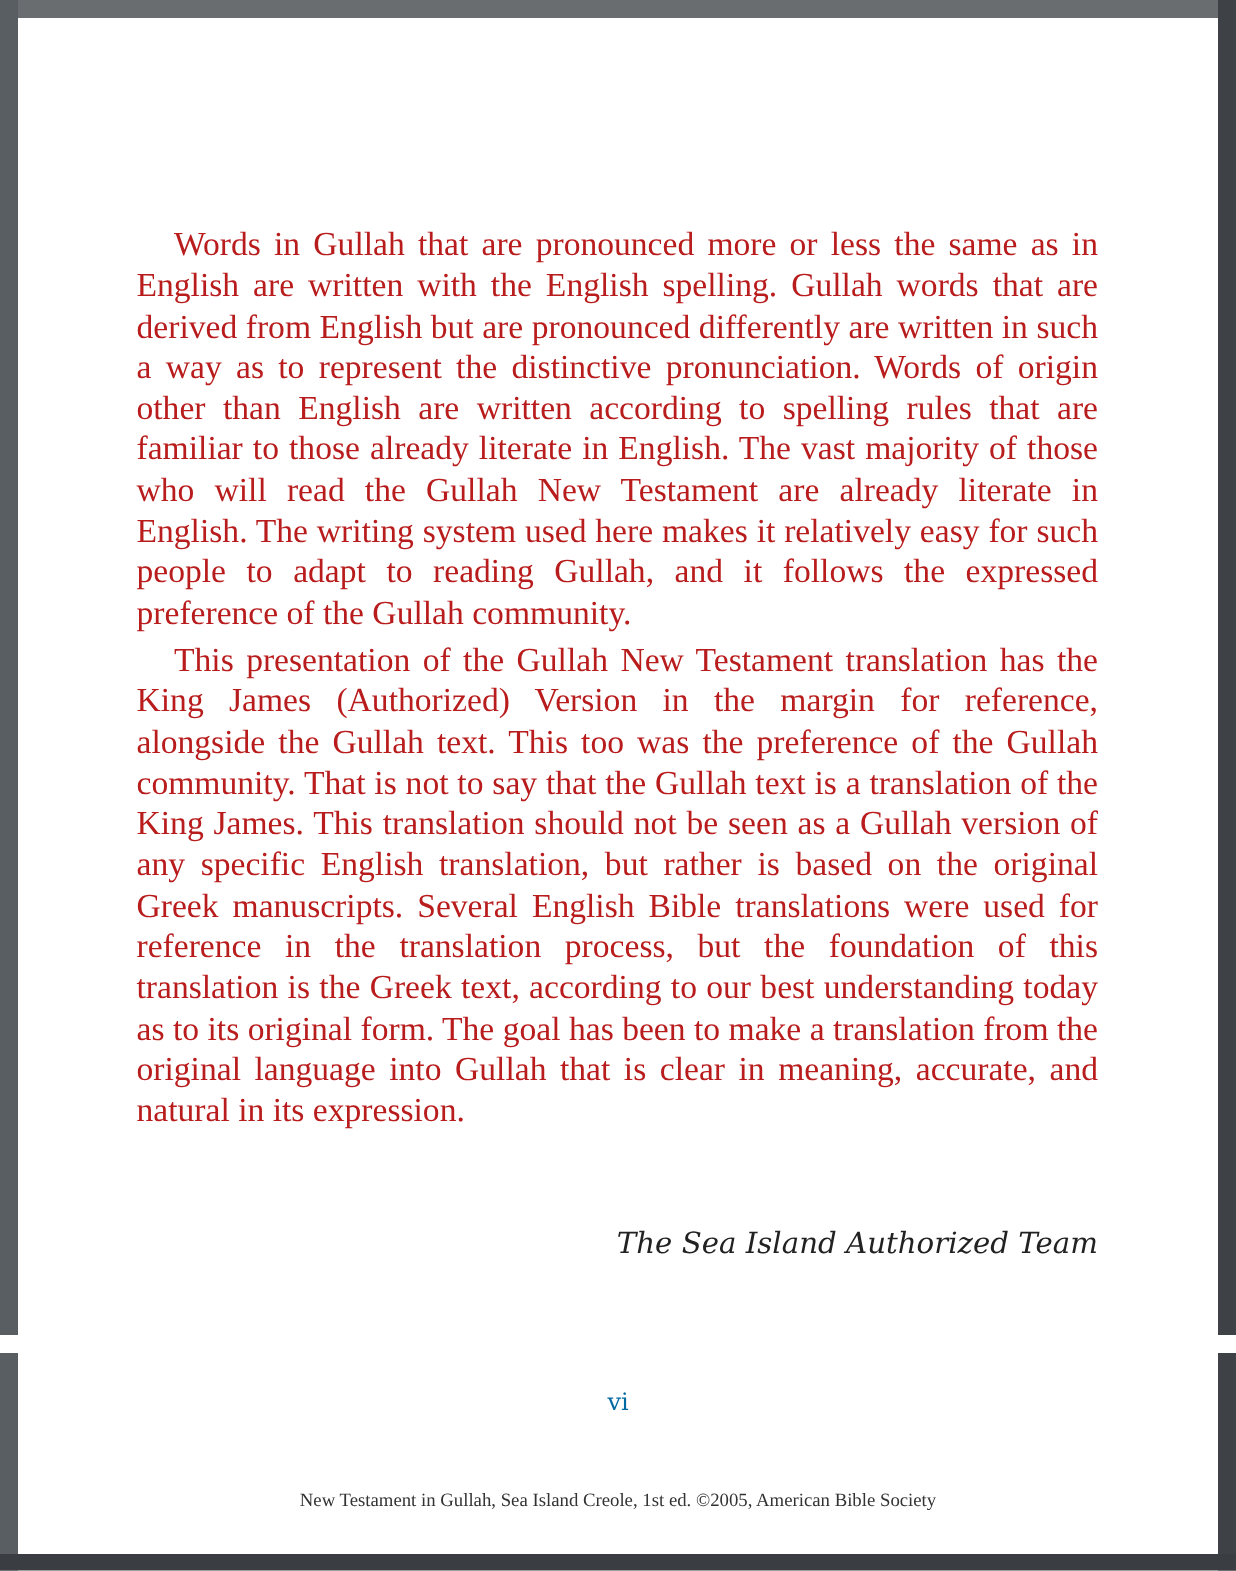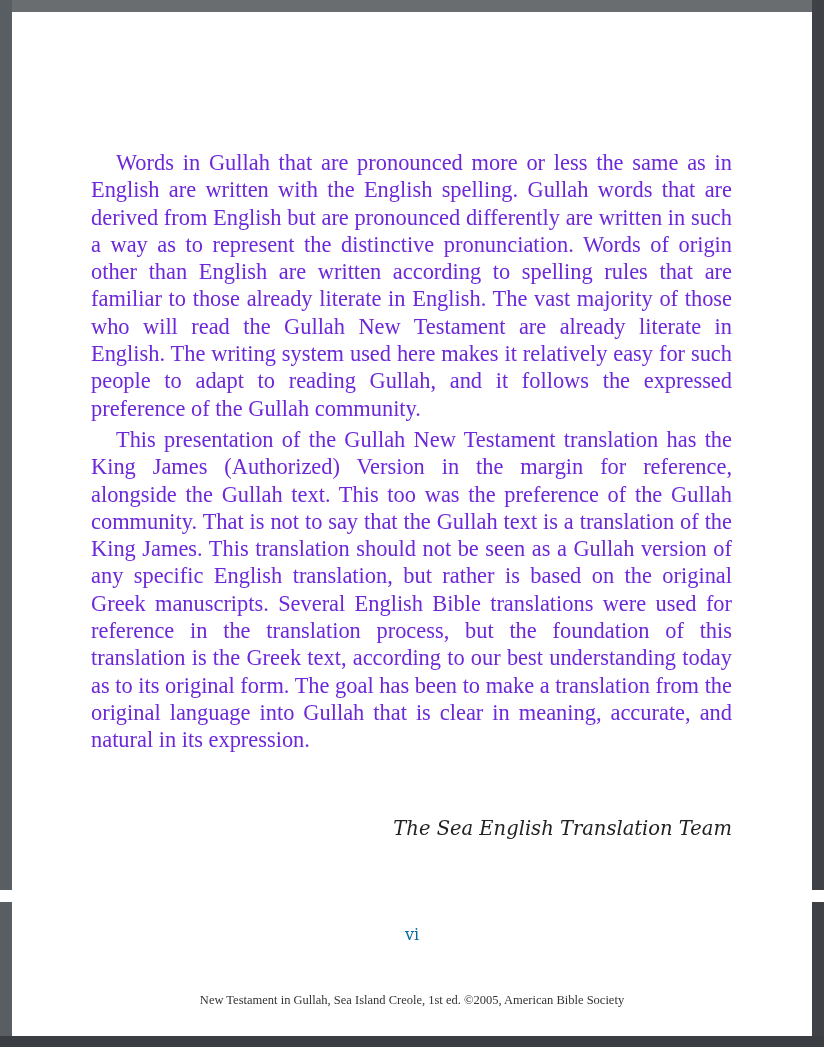--- a/index.html
+++ b/index.html
@@ -15,21 +15,21 @@
   .frame-gap { position: absolute; top: 890px; height: 12px; background: #ffffff; }
   .frame-gap.left { left: 0; width: 12px; }
   .frame-gap.right { right: 0; width: 12px; }
 
   .page {
     position: absolute; left: 12px; top: 12px; width: 800px; height: 1024px;
     background: #ffffff;
   }
   .text-block {
     position: absolute; left: 79px; top: 137px; width: 641px;
-    color: #6d28d9;
+    color: #b91c1c;
     font-family: "Liberation Serif", "DejaVu Serif", serif;
     font-size: 22.4px; line-height: 27.3px;
     text-align: justify;
   }
   .text-block p { margin: 0 0 4px 0; text-indent: 25px; }
   .signature {
     position: absolute; right: 80px; top: 805px;
     font-family: "DejaVu Serif", serif; font-style: italic;
     font-size: 19.5px; color: #222222;
   }
@@ -50,16 +50,16 @@
 <div class="frame-right"></div>
 <div class="frame-bottom"></div>
 <div class="frame-gap left"></div>
 <div class="frame-gap right"></div>
 
 <div class="page">
   <div class="text-block">
     <p>Words in Gullah that are pronounced more or less the same as in English are written with the English spelling. Gullah words that are derived from English but are pronounced differently are written in such a way as to represent the distinctive pronunciation. Words of origin other than English are written according to spelling rules that are familiar to those already literate in English. The vast majority of those who will read the Gullah New Testament are already literate in English. The writing system used here makes it relatively easy for such people to adapt to reading Gullah, and it follows the expressed preference of the Gullah community.</p>
     <p>This presentation of the Gullah New Testament translation has the King James (Authorized) Version in the margin for reference, alongside the Gullah text. This too was the preference of the Gullah community. That is not to say that the Gullah text is a translation of the King James. This translation should not be seen as a Gullah version of any specific English translation, but rather is based on the original Greek manuscripts. Several English Bible translations were used for reference in the translation process, but the foundation of this translation is the Greek text, according to our best understanding today as to its original form. The goal has been to make a translation from the original language into Gullah that is clear in meaning, accurate, and natural in its expression.</p>
   </div>
-  <div class="signature">The Sea English Translation Team</div>
+  <div class="signature">The Sea Island Authorized Team</div>
   <div class="page-number">vi</div>
   <div class="footer">New Testament in Gullah, Sea Island Creole, 1st ed. ©2005, American Bible Society</div>
 </div>
 
 </body></html>

